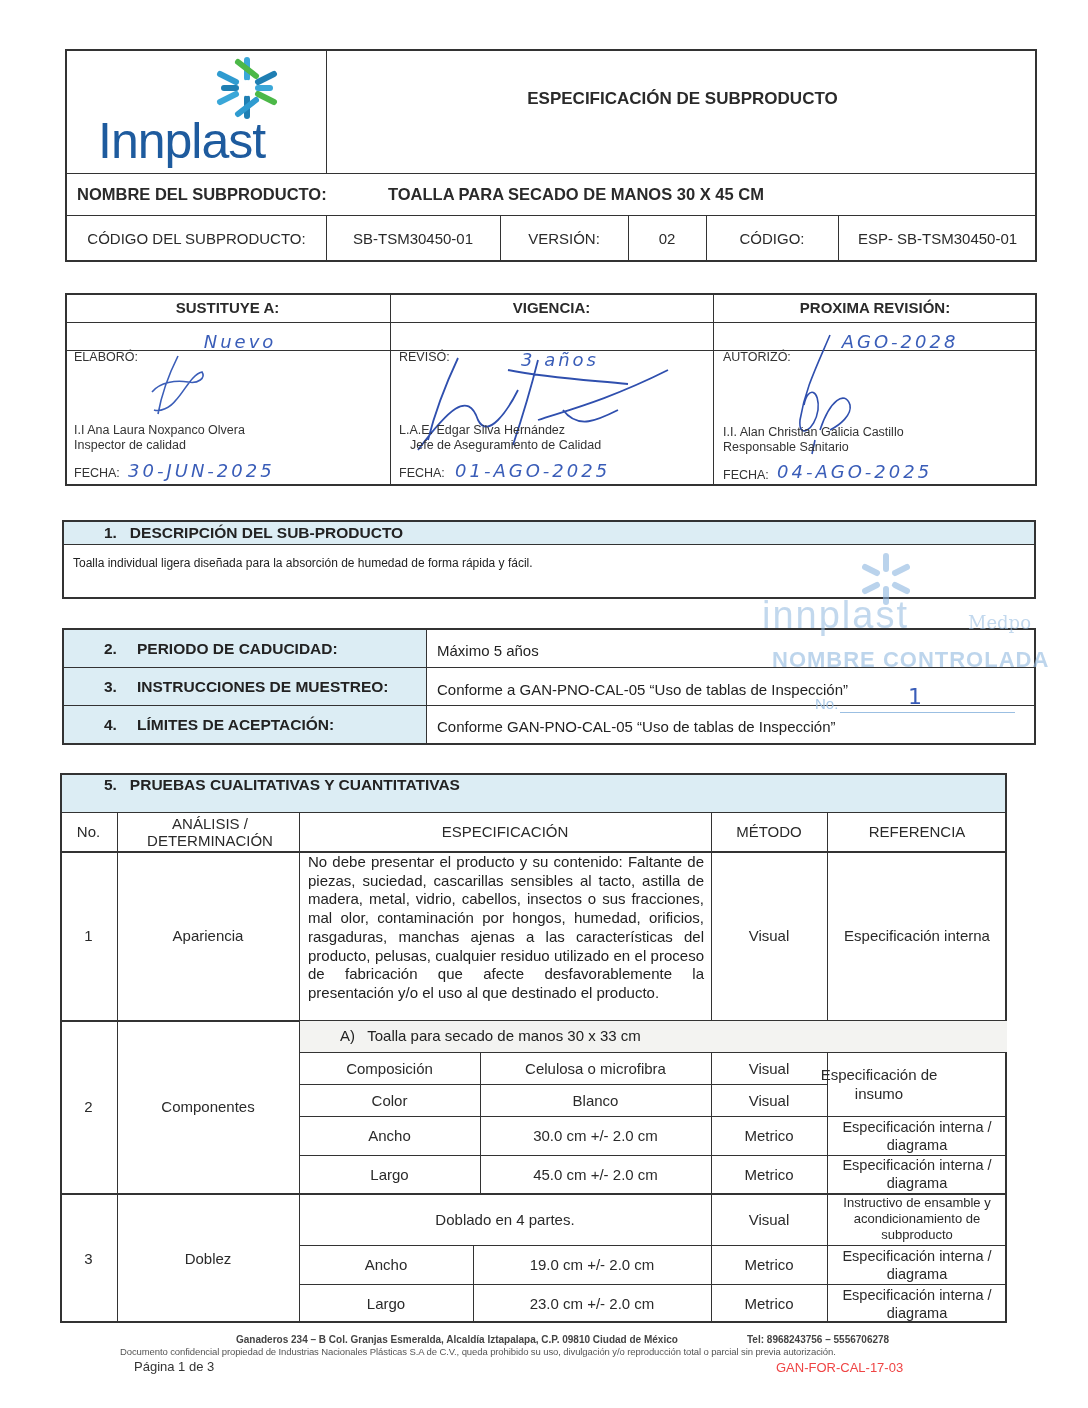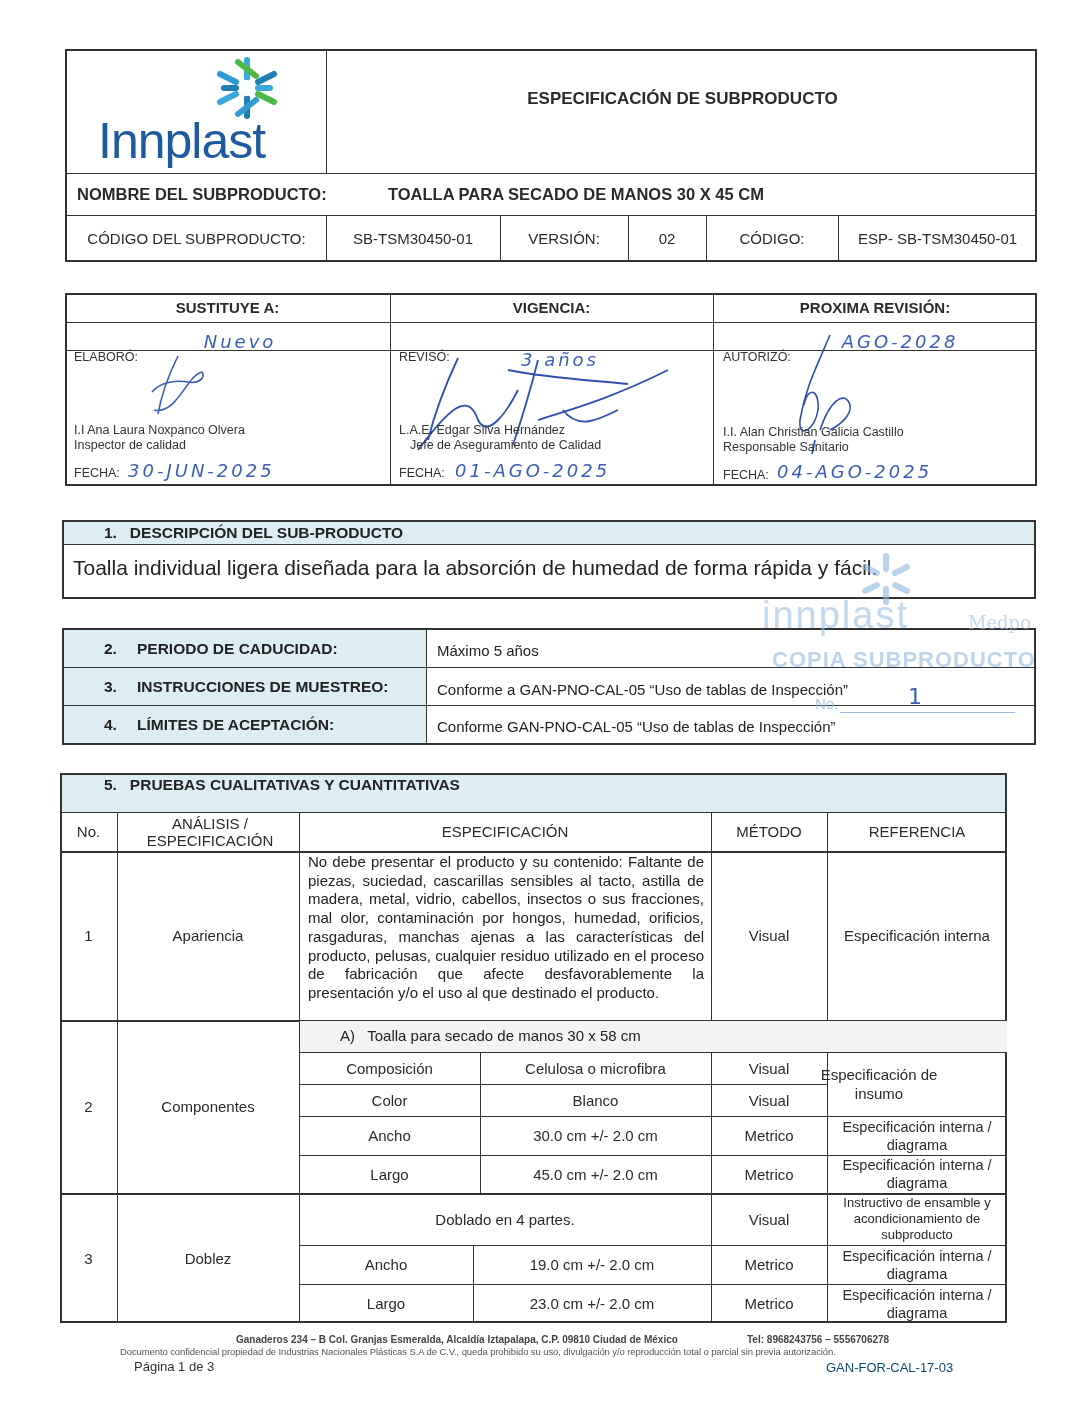--- a/index.html
+++ b/index.html
@@ -96,21 +96,21 @@
 </svg>
 <div class="abs small" style="left:723px;top:425px;">I.I. Alan Christian Galicia Castillo</div>
 <div class="abs small" style="left:723px;top:440px;">Responsable Sanitario</div>
 <div class="abs small" style="left:723px;top:468px;">FECHA:</div>
 <div class="abs hand" style="left:777px;top:461px;">04-AGO-2025</div>
 
 <div class="box" style="left:62px;top:520px;width:974px;height:79px;"></div>
 <div class="abs blue" style="left:64px;top:522px;width:970px;height:22px;"></div>
 <div class="hline" style="left:62px;top:544px;width:974px;"></div>
 <div class="abs bold" style="left:104px;top:524px;font-size:15.5px;white-space:pre;">1.   DESCRIPCIÓN DEL SUB-PRODUCTO</div>
-<div class="abs" style="left:73px;top:556px;font-size:21px;">Toalla individual  ligera diseñada para la absorción de humedad de forma rápida y fácil.</div>
+<div class="abs" style="left:73px;top:556px;font-size:12px;">Toalla individual  ligera diseñada para la absorción de humedad de forma rápida y fácil.</div>
 
 <div class="box" style="left:62px;top:628px;width:974px;height:117px;"></div>
 <div class="abs blue" style="left:64px;top:630px;width:362px;height:113px;"></div>
 <div class="vline" style="left:426px;top:628px;height:117px;"></div>
 <div class="hline" style="left:62px;top:667px;width:974px;"></div>
 <div class="hline" style="left:62px;top:705px;width:974px;"></div>
 
 <div class="abs bold" style="left:104px;top:640px;font-size:15.5px;">2.</div>
 <div class="abs bold" style="left:137px;top:640px;font-size:15.5px;">PERIODO DE CADUCIDAD:</div>
 <div class="abs" style="left:437px;top:642px;font-size:15px;">Máximo 5 años</div>
@@ -129,51 +129,51 @@
       <line x1="26" y1="36" x2="26" y2="49"></line>
     <line x1="5" y1="14" x2="17" y2="20"></line>
       <line x1="35" y1="32" x2="47" y2="38"></line>
     <line x1="5" y1="38" x2="17" y2="32"></line>
       <line x1="35" y1="20" x2="47" y2="14"></line>
   </g>
   <circle cx="26" cy="26" r="7" fill="#fff"></circle>
 </svg>
 <div class="wm" style="left:762px;top:594px;font-size:38px;letter-spacing:2px;opacity:.6;">innplast</div>
 <div class="wm" style="left:968px;top:612px;font-size:18px;opacity:.6;font-family:'DejaVu Serif',serif;">Medpo</div>
-<div class="wm bold" style="left:772px;top:647px;font-size:22px;letter-spacing:1px;opacity:.65;">COPIA SUBPRODUCTO</div>
+<div class="wm bold" style="left:772px;top:647px;font-size:22px;letter-spacing:1px;opacity:.65;">NOMBRE CONTROLADA</div>
 <div class="wm" style="left:815px;top:695px;font-size:15px;">No.</div>
 <div class="hline" style="left:840px;top:712px;width:175px;border-top:1px solid #9bbfe2;"></div>
 <div class="abs hand" style="left:908px;top:684px;font-size:22px;font-style:normal;">1</div>
 
 <div class="box" style="left:60px;top:773px;width:947px;height:550px;"></div>
 <div class="abs blue" style="left:62px;top:775px;width:943px;height:37px;"></div>
 <div class="abs bold" style="left:104px;top:776px;font-size:15.5px;white-space:pre;">5.   PRUEBAS CUALITATIVAS Y CUANTITATIVAS</div>
 <div class="hline" style="left:60px;top:812px;width:947px;"></div>
 <div class="hline" style="left:60px;top:851px;width:947px;border-top-width:2px;"></div>
 
 <div class="vline" style="left:117px;top:812px;height:511px;"></div>
 <div class="vline" style="left:299px;top:812px;height:511px;"></div>
 <div class="vline" style="left:711px;top:812px;height:208px;"></div>
 <div class="vline" style="left:827px;top:812px;height:208px;"></div>
 
 <div class="cell" style="left:60px;top:812px;width:57px;height:39px;">No.</div>
-<div class="cell" style="left:125px;top:812px;width:170px;height:39px;line-height:17px;">ANÁLISIS / ESPECIFICACIÓN</div>
+<div class="cell" style="left:125px;top:812px;width:170px;height:39px;line-height:17px;">ANÁLISIS / DETERMINACIÓN</div>
 <div class="cell" style="left:299px;top:812px;width:412px;height:39px;">ESPECIFICACIÓN</div>
 <div class="cell" style="left:711px;top:812px;width:116px;height:39px;">MÉTODO</div>
 <div class="cell" style="left:827px;top:812px;width:180px;height:39px;">REFERENCIA</div>
 
 <div class="cell" style="left:60px;top:851px;width:57px;height:169px;">1</div>
 <div class="cell" style="left:117px;top:851px;width:182px;height:169px;">Apariencia</div>
 <div class="spec-text" style="left:308px;top:853px;width:396px;">No debe presentar el producto y su contenido: Faltante de piezas, suciedad, cascarillas sensibles al tacto, astilla de madera, metal, vidrio, cabellos, insectos o sus fracciones, mal olor, contaminación por hongos, humedad, orificios, rasgaduras, manchas ajenas a las características del producto, pelusas, cualquier residuo utilizado en el proceso de fabricación que afecte desfavorablemente la presentación y/o el uso al que destinado el producto.</div>
 <div class="cell" style="left:711px;top:851px;width:116px;height:169px;">Visual</div>
 <div class="cell" style="left:827px;top:851px;width:180px;height:169px;">Especificación interna</div>
 <div class="hline" style="left:60px;top:1020px;width:947px;border-top-width:2px;"></div>
 
 <div class="abs" style="left:300px;top:1021px;width:707px;height:31px;background:#f3f3f1;"></div>
-<div class="abs" style="left:340px;top:1027px;font-size:15px;white-space:pre;">A)   Toalla para secado de manos 30 x 58 cm</div>
+<div class="abs" style="left:340px;top:1027px;font-size:15px;white-space:pre;">A)   Toalla para secado de manos 30 x 33 cm</div>
 <div class="hline" style="left:299px;top:1052px;width:708px;"></div>
 <div class="hline" style="left:299px;top:1084px;width:528px;"></div>
 <div class="hline" style="left:299px;top:1116px;width:708px;"></div>
 <div class="hline" style="left:299px;top:1155px;width:708px;"></div>
 <div class="vline" style="left:480px;top:1052px;height:141px;"></div>
 <div class="vline" style="left:711px;top:1052px;height:141px;"></div>
 <div class="vline" style="left:827px;top:1052px;height:141px;"></div>
 
 <div class="cell" style="left:60px;top:1020px;width:57px;height:173px;">2</div>
 <div class="cell" style="left:117px;top:1020px;width:182px;height:173px;">Componentes</div>
@@ -218,13 +218,13 @@
 
 <div class="cell" style="left:299px;top:1284px;width:174px;height:39px;">Largo</div>
 <div class="cell" style="left:473px;top:1284px;width:238px;height:39px;">23.0 cm +/- 2.0 cm</div>
 <div class="cell" style="left:711px;top:1284px;width:116px;height:39px;">Metrico</div>
 <div class="cell" style="left:835px;top:1284px;width:164px;height:39px;line-height:18px;font-size:14.5px;">Especificación interna / diagrama</div>
 
 <div class="abs bold" style="left:236px;top:1334px;font-size:10px;color:#444;">Ganaderos 234 – B Col. Granjas Esmeralda, Alcaldía Iztapalapa, C.P. 09810 Ciudad de México</div>
 <div class="abs bold" style="left:747px;top:1334px;font-size:10px;color:#444;">Tel: 8968243756 – 5556706278</div>
 <div class="abs" style="left:120px;top:1346px;font-size:9.5px;color:#555;white-space:nowrap;letter-spacing:-0.1px;">Documento confidencial propiedad de Industrias Nacionales Plásticas S.A de C.V., queda prohibido su uso, divulgación y/o reproducción total o parcial sin previa autorización.</div>
 <div class="abs" style="left:134px;top:1359px;font-size:13px;color:#333;">Página 1 de 3</div>
-<div class="abs" style="left:826px;top:1360px;font-size:13px;color:#0c4a6e;">GAN-FOR-CAL-17-03</div>
+<div class="abs" style="left:776px;top:1360px;font-size:13px;color:#ef4444;">GAN-FOR-CAL-17-03</div>
 
 </body></html>

